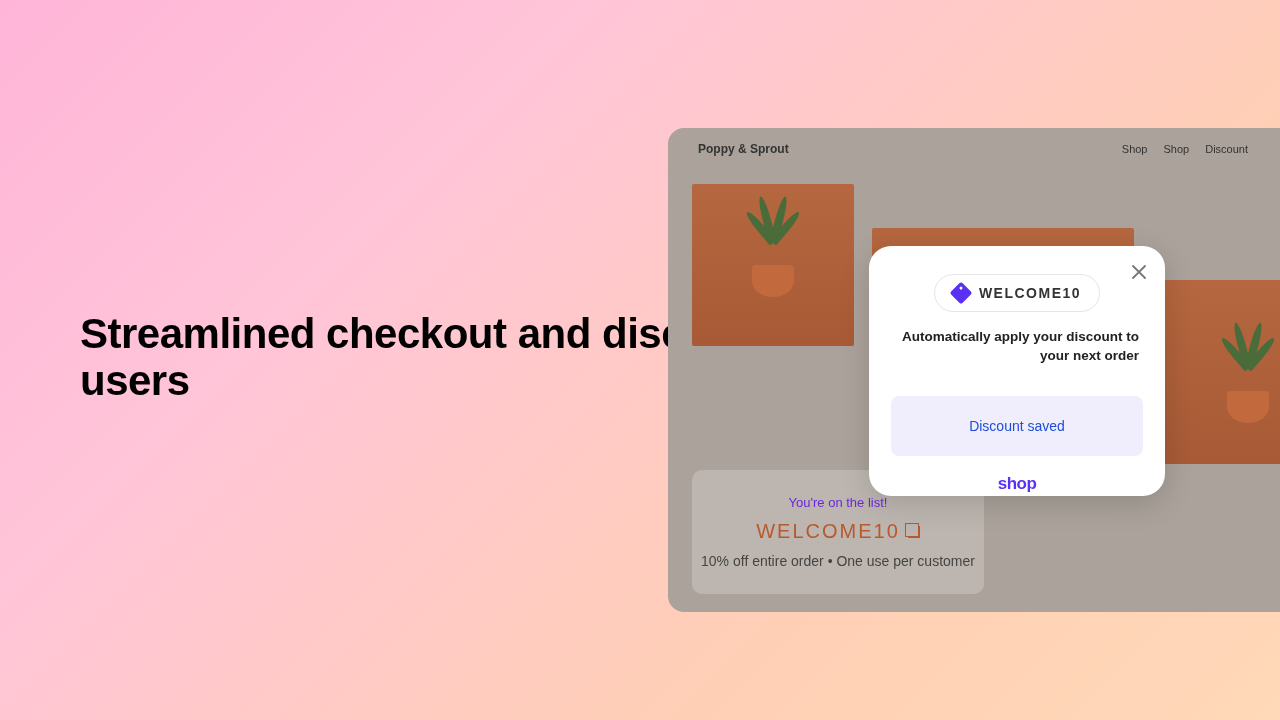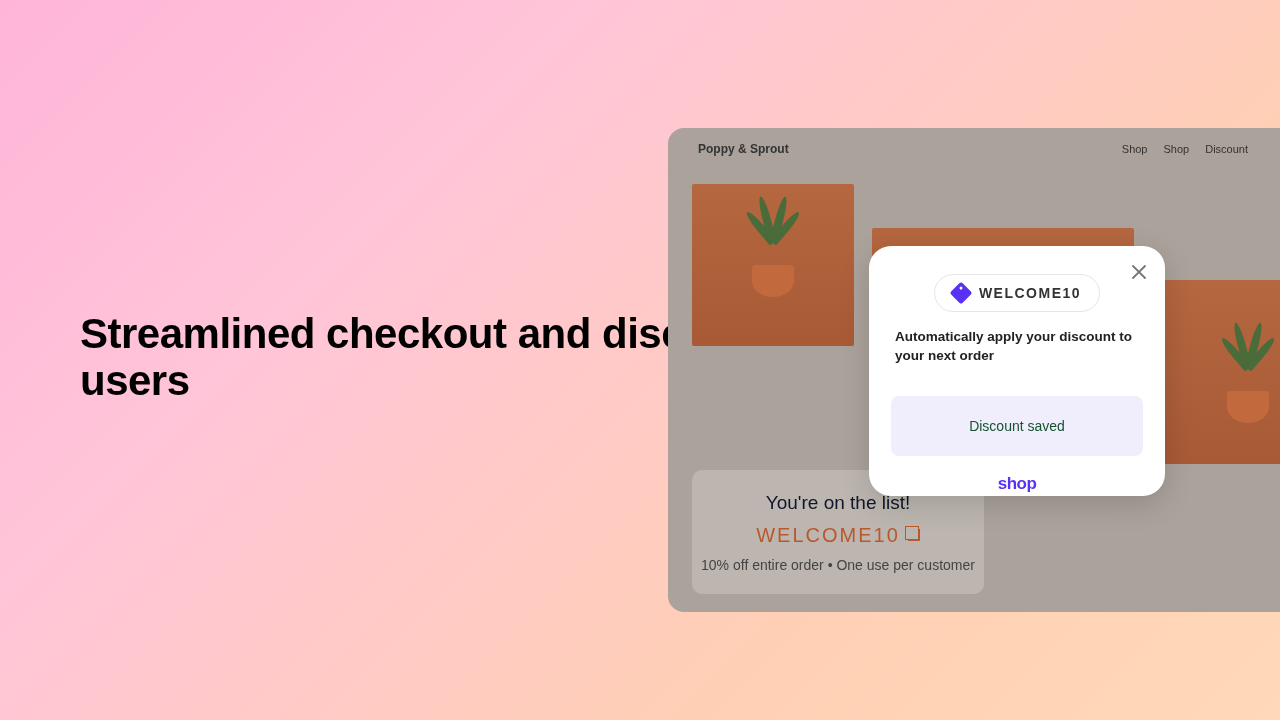--- a/index.html
+++ b/index.html
@@ -16,35 +16,35 @@
 .p3{left:490px;top:152px;width:180px;height:184px}
 .plant{position:absolute;top:44%;left:50%;transform:translate(-50%,-50%)}
 .pot{width:42px;height:32px;background:#c26a3e;border-radius:4px 4px 50% 50%;position:relative;top:26px}
 .leaves{position:absolute;bottom:28px;left:50%;transform:translateX(-50%);width:60px;height:55px}
 .leaf{position:absolute;width:8px;height:40px;background:#4a6b3a;border-radius:50% 50% 0 0;bottom:0;left:50%;transform-origin:bottom center}
 .leaf:nth-child(1){transform:translateX(-50%) rotate(-40deg)}
 .leaf:nth-child(2){transform:translateX(-50%) rotate(-15deg);height:48px}
 .leaf:nth-child(3){transform:translateX(-50%) rotate(15deg);height:48px}
 .leaf:nth-child(4){transform:translateX(-50%) rotate(40deg)}
 .promo-card{position:absolute;left:24px;top:342px;width:292px;height:124px;background:#bdb6b0;border-radius:10px;display:flex;flex-direction:column;align-items:center;justify-content:center;gap:10px}
-.promo-title{font-size:19px;color:#0f172a}
+.promo-title{font-size:13px;color:#6d28d9}
 .promo-code-row{display:flex;align-items:center;gap:8px}
 .promo-code{font-size:20px;color:#b8592b;letter-spacing:2px;font-weight:400}
 .copy-ic{width:12px;height:12px;border:1.5px solid #b8592b;position:relative}
 .copy-ic::after{content:'';position:absolute;width:12px;height:12px;border:1.5px solid #b8592b;background:#bdb6b0;top:-4px;left:-4px}
 .promo-sub{font-size:14px;color:#444}
 .popup{position:absolute;left:869px;top:246px;width:296px;height:250px;background:#fff;border-radius:22px;box-shadow:0 8px 30px rgba(0,0,0,0.15);padding:22px;display:flex;flex-direction:column;align-items:center}
 .close{position:absolute;top:16px;right:16px;width:20px;height:20px;cursor:pointer;display:flex;align-items:center;justify-content:center;color:#666;font-size:18px}
 .code-pill{display:flex;align-items:center;gap:10px;border:1px solid #e5e5e5;border-radius:24px;padding:10px 18px;margin-top:6px}
 .tag-ic{width:16px;height:16px;background:#5a31f4;transform:rotate(45deg);border-radius:2px;position:relative}
 .tag-ic::after{content:'';position:absolute;width:3px;height:3px;background:#fff;border-radius:50%;top:3px;left:3px}
 .code-txt{font-size:14px;font-weight:600;letter-spacing:1.5px;color:#333}
-.popup-msg{font-size:13.5px;font-weight:600;color:#222;text-align:left;margin-top:16px;line-height:1.4;padding:0 4px}
+.popup-msg{font-size:13.5px;font-weight:600;color:#222;text-align:right;margin-top:16px;line-height:1.4;padding:0 4px}
 .divider{width:100%;height:1px;background:#eee;margin-top:18px}
-.saved-btn{width:100%;background:#f0eefc;color:#14532d;font-size:14px;font-weight:500;padding:22px;border:none;border-radius:8px;margin-top:12px;cursor:pointer}
+.saved-btn{width:100%;background:#f0eefc;color:#1d4ed8;font-size:14px;font-weight:500;padding:22px;border:none;border-radius:8px;margin-top:12px;cursor:pointer}
 .shop-logo{margin-top:18px;font-size:17px;font-weight:700;color:#5a31f4;letter-spacing:-0.5px}
 </style>
 </head>
 <body>
 
 <div class="headline">Streamlined checkout and discount experience for Shop users</div>
 
 <div class="browser">
   <div class="store-header">
     <div class="brand">Poppy &amp; Sprout</div>

